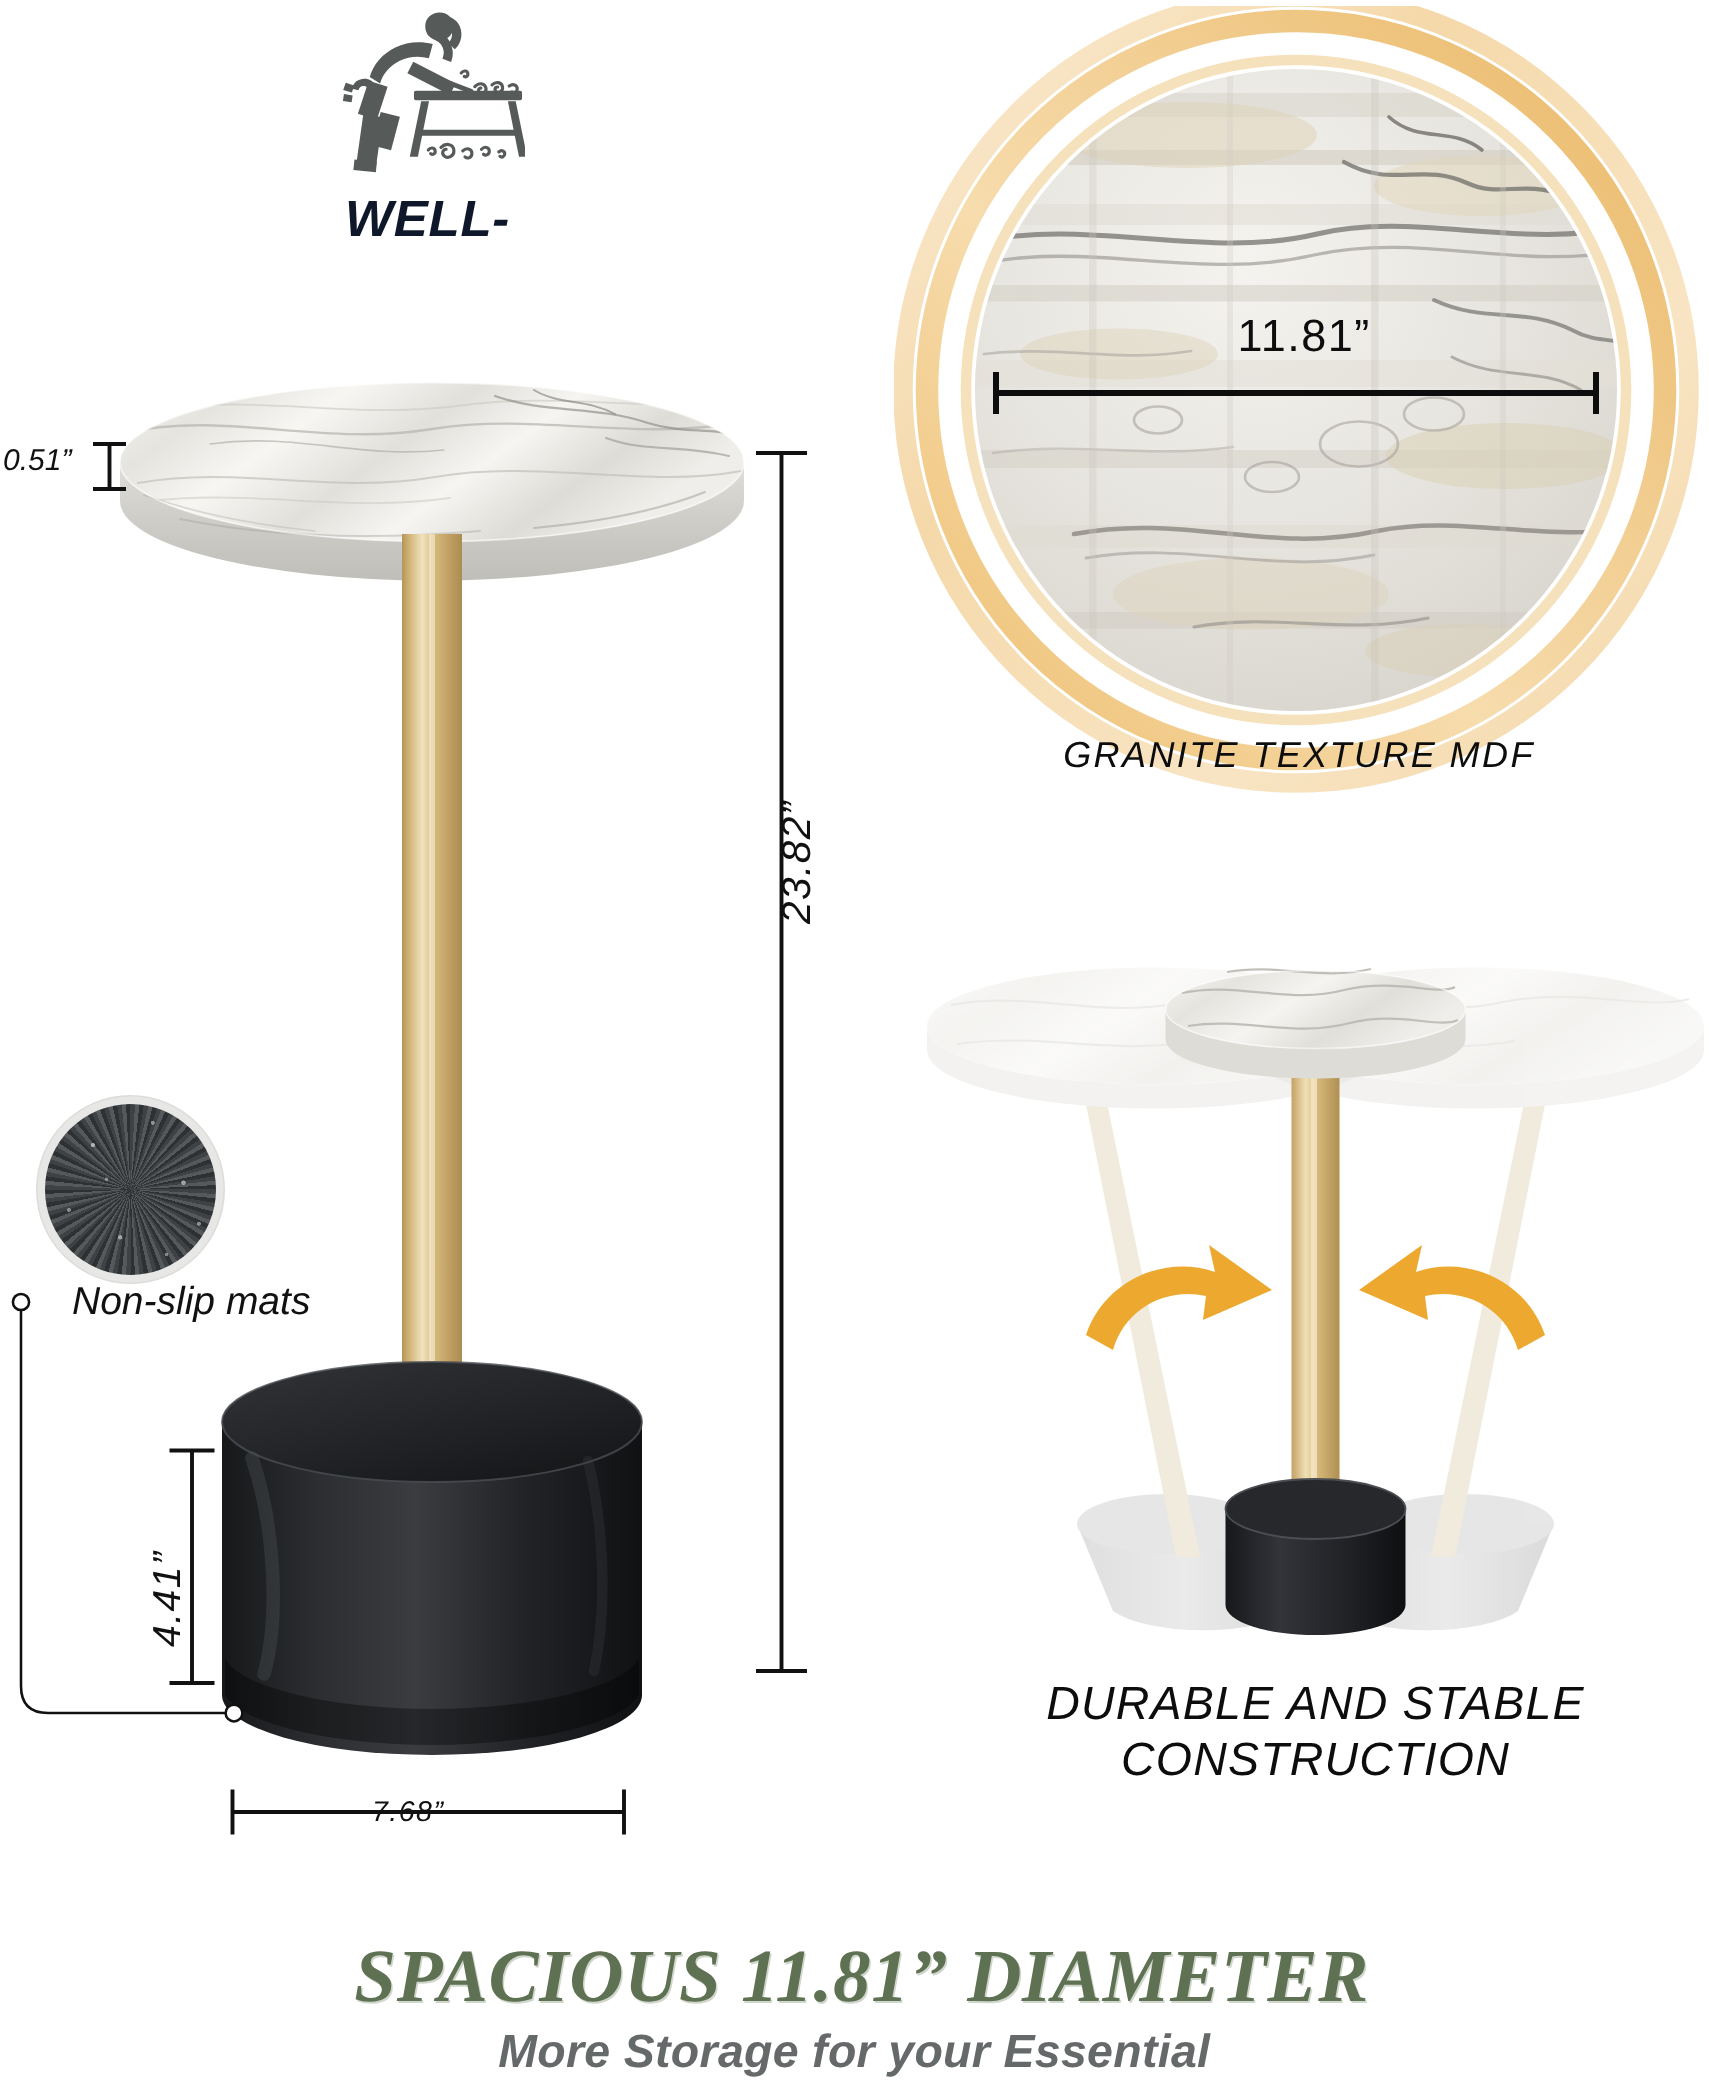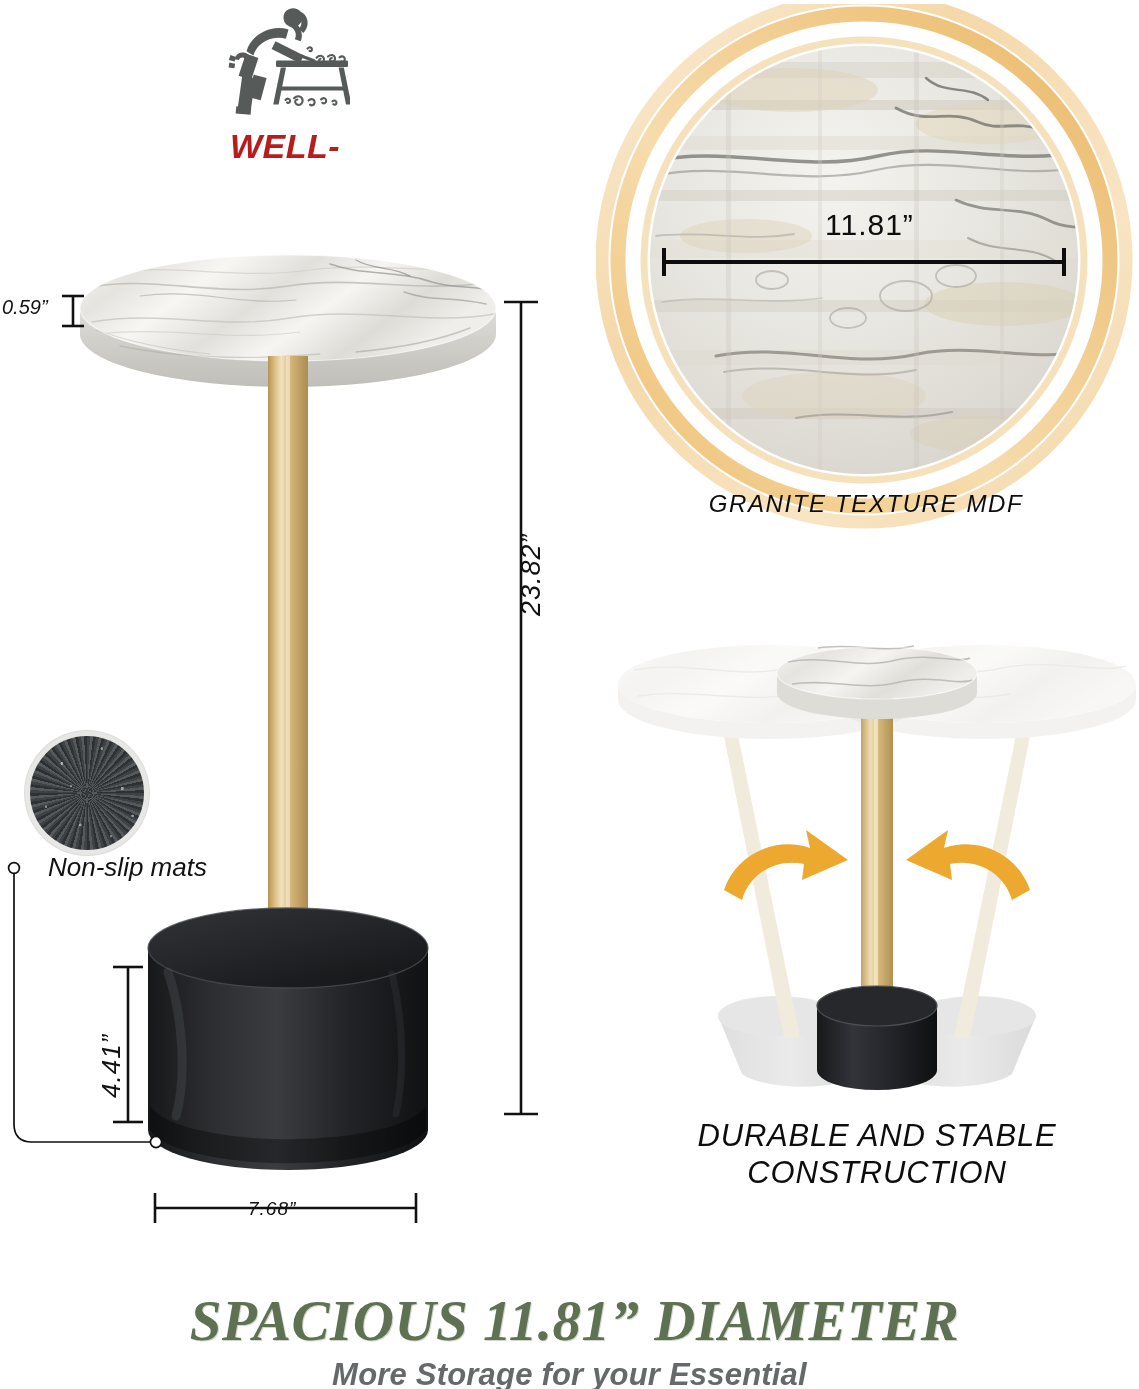--- a/index.html
+++ b/index.html
@@ -26,21 +26,21 @@
   #craft-block {
     left: 60px; top: 8px; width: 450px;
     text-align: center;
   }
   #craft-icon { display: block; margin: 0 auto; }
   #craft-title {
     margin-top: 10px;
     font-size: 34px;
     font-weight: bold;
     font-style: italic;
-    color: #b91c1c;
+    color: #0f172a;
     line-height: 1.22;
     letter-spacing: 0.5px;
   }
 
   
   #table-main { left: 0px; top: 230px; width: 560px; height: 1010px; }
 
   
   .dim-text {
     font-family: "Liberation Sans", sans-serif;
@@ -125,21 +125,21 @@
 
   
   #headline {
     left: 0; top: 1288px; width: 1139px;
     text-align: center;
   }
   #headline-main {
     font-family: "Liberation Serif", serif;
     font-weight: bold;
     font-style: italic;
-    font-size: 57px;
+    font-size: 50px;
     color: #5e7152;
     letter-spacing: 0.5px;
     text-shadow: 1px 1px 0 rgba(120,138,110,.35);
     white-space: nowrap;
     padding-left: 10px;
   }
   #headline-sub {
     margin-top: 4px;
     font-family: "Liberation Sans", sans-serif;
     font-weight: bold;
@@ -323,21 +323,21 @@
       <line x1="416" y1="1193" x2="416" y2="1223"></line>
     </g>
 
     <g stroke="#111111" fill="none" stroke-width="1.7">
       <path d="M14 870 L14 1124 Q14 1142 32 1142 L152 1142"></path>
     </g>
     <circle cx="14" cy="868" r="5.4" fill="#ffffff" stroke="#111111" stroke-width="1.7"></circle>
     <circle cx="156" cy="1142" r="5.6" fill="#ffffff" stroke="#111111" stroke-width="1.7"></circle>
   </svg>
 
-  <div class="abs nosel dim-text" id="dim-059">0.59”</div>
+  <div class="abs nosel dim-text" id="dim-059">0.51”</div>
   <div class="abs nosel dim-text" id="dim-2382">23.82”</div>
   <div class="abs nosel dim-text" id="dim-441">4.41”</div>
   <div class="abs nosel dim-text" id="dim-768">7.68”</div>
 
   <div class="abs nosel" id="mats-swatch"></div>
   <div class="abs nosel" id="mats-label">Non-slip mats</div>
 
   <svg class="abs nosel" id="granite-block" viewBox="0 0 540 548">
     <defs>
       <radialGradient id="graniteFill" cx="0.42" cy="0.3" r="0.85">

